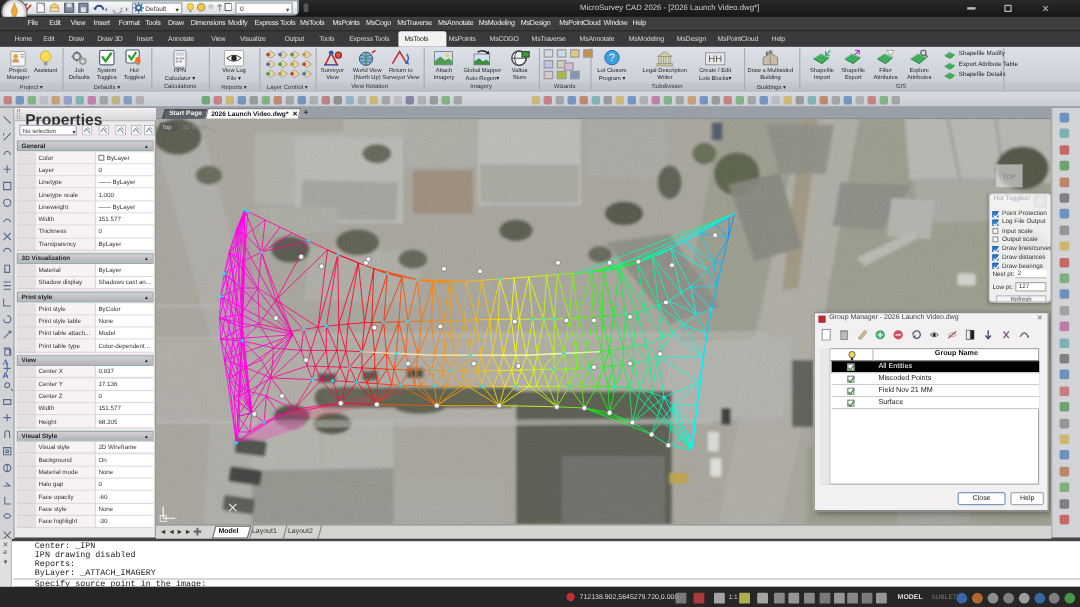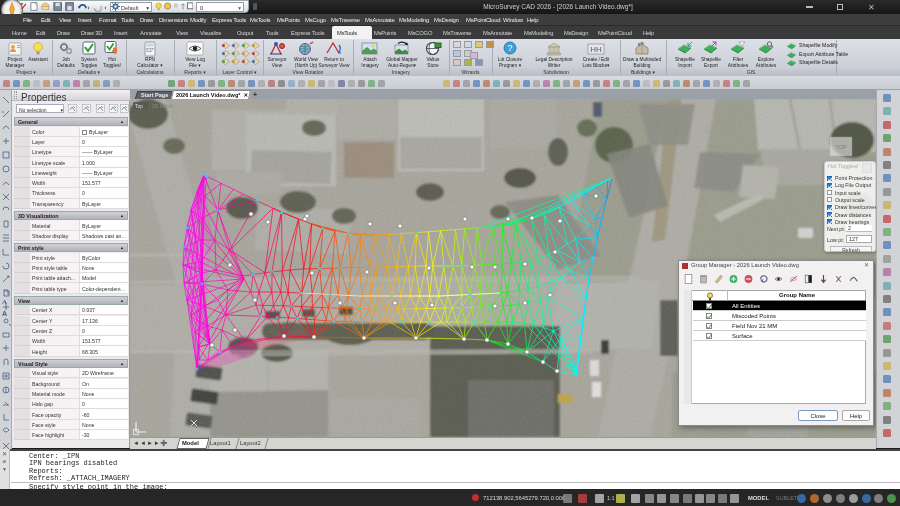--- a/index.html
+++ b/index.html
@@ -491,21 +491,21 @@
     <path d="M2,3 l6,6 m-6,0 l6,-6" stroke="#667" stroke-width="0.9"></path>
     <text x="3" y="22" font-size="7" fill="#667">a</text>
     <path d="M2,30 l6,0 l-3,4 Z" fill="#667"></path>
     <circle cx="5" cy="44" r="3" fill="none" stroke="#667"></circle>
   </svg>
 <div class="abs" style="left:2px;top:298px;font-size:7px;font-weight:bold;color:#3a62a8;font-family:'Liberation Serif',serif">A</div>
 <div class="abs" style="left:2px;top:310px;font-size:7px;font-weight:bold;color:#3a62a8">A</div>
 <div class="abs" style="left:12px;top:90px;width:118px;height:358px;background:#eceaec;border-right:1px solid #999"></div>
 <div class="abs" style="left:12px;top:90px;width:118px;height:11px;background:linear-gradient(#f2f0f2,#d8d5d8);border-bottom:1px solid #bbb"></div>
 <div class="abs" style="left:14px;top:91px;width:3px;height:8px;border-left:1px dotted #999;border-right:1px dotted #999"></div>
-<div class="abs" style="left:21px;top:91.5px;font-size:10px;font-weight:normal;color:#333">Properties</div>
+<div class="abs" style="left:21px;top:91.5px;font-size:13px;font-weight:bold;color:#333">Properties</div>
 <div class="abs" style="left:16px;top:104px;width:48px;height:9px;background:#fff;border:1px solid #aab;font-size:5px;color:#333;padding:1.5px 0 0 2px">No selection <span style="float:right">▾</span></div>
 <svg class="abs" style="left:68px;top:104px" width="9" height="9" viewBox="0 0 9 9">
     <rect x="0.5" y="0.5" width="8" height="8" fill="#f5f5f2" stroke="#99a" stroke-width="0.5"></rect>
     <path d="M2,6 l2,-3 l3,4 M5,2 l2,2" stroke="#5578a0" stroke-width="0.8" fill="none"></path>
   </svg>
 <svg class="abs" style="left:82px;top:104px" width="9" height="9" viewBox="0 0 9 9">
     <rect x="0.5" y="0.5" width="8" height="8" fill="#f5f5f2" stroke="#99a" stroke-width="0.5"></rect>
     <path d="M2,6 l2,-3 l3,4 M5,2 l2,2" stroke="#5578a0" stroke-width="0.8" fill="none"></path>
   </svg>
 <svg class="abs" style="left:96px;top:104px" width="9" height="9" viewBox="0 0 9 9">
@@ -1649,25 +1649,25 @@
 <div class="abs" style="left:240px;top:439.5px;font-size:5.8px;color:#333">Layout2</div>
 <div class="abs" style="left:209px;top:437.5px;width:1px;height:11px;background:#888;transform:skewX(-16deg)"></div>
 <div class="abs" style="left:237px;top:437.5px;width:1px;height:11px;background:#888;transform:skewX(-16deg)"></div>
 <div class="abs" style="left:266px;top:437.5px;width:1px;height:11px;background:#888;transform:skewX(-16deg)"></div>
 <div class="abs" style="left:0;top:449px;width:900px;height:40px;background:#fff;border-top:2px solid #444"></div>
 <div class="abs" style="left:0;top:449px;width:10px;height:40px;background:#e0e0e0;border-right:1px solid #bbb"></div>
 <div class="abs" style="left:2px;top:450px;font-size:6px;color:#555">✕</div>
 <div class="abs" style="left:2.5px;top:458px;font-size:6px;color:#555;font-style:italic">a</div>
 <div class="abs" style="left:2px;top:466px;font-size:5px;color:#555">▼</div>
 <div class="abs" style="left:29px;top:452.0px;font-size:7px;font-family:'Liberation Mono',monospace;color:#222;white-space:pre">Center: _IPN</div>
-<div class="abs" style="left:29px;top:459.3px;font-size:7px;font-family:'Liberation Mono',monospace;color:#222;white-space:pre">IPN bearings disabled</div>
+<div class="abs" style="left:29px;top:459.3px;font-size:7px;font-family:'Liberation Mono',monospace;color:#222;white-space:pre">IPN drawing disabled</div>
 <div class="abs" style="left:29px;top:466.6px;font-size:7px;font-family:'Liberation Mono',monospace;color:#222;white-space:pre">Reports:</div>
-<div class="abs" style="left:29px;top:473.9px;font-size:7px;font-family:'Liberation Mono',monospace;color:#222;white-space:pre">Refresh: _ATTACH_IMAGERY</div>
+<div class="abs" style="left:29px;top:473.9px;font-size:7px;font-family:'Liberation Mono',monospace;color:#222;white-space:pre">ByLayer: _ATTACH_IMAGERY</div>
 <div class="abs" style="left:11px;top:481.8px;width:889px;height:1px;background:#bbb"></div>
-<div class="abs" style="left:29px;top:482.6px;font-size:7px;font-family:'Liberation Mono',monospace;color:#222">Specify style point in the image:</div>
+<div class="abs" style="left:29px;top:482.6px;font-size:7px;font-family:'Liberation Mono',monospace;color:#222">Specify source point in the image:</div>
 <div class="abs" style="left:0;top:489px;width:900px;height:17px;background:#262626"></div>
 <div class="abs" style="left:472px;top:494px;width:7px;height:7px;background:#c03030;border-radius:50%"></div>
 <div class="abs" style="left:483px;top:495px;font-size:5.8px;color:#ddd">712138.902,5645279.720,0.000</div>
 <div class="abs" style="left:563px;top:493.5px;width:9px;height:9px;background:#888;border-radius:1px;opacity:0.85"></div>
 <div class="abs" style="left:578px;top:493.5px;width:9px;height:9px;background:#c04040;border-radius:1px;opacity:0.85"></div>
 <div class="abs" style="left:595px;top:493.5px;width:9px;height:9px;background:#bbb;border-radius:1px;opacity:0.85"></div>
 <div class="abs" style="left:616px;top:493.5px;width:9px;height:9px;background:#c8c858;border-radius:1px;opacity:0.85"></div>
 <div class="abs" style="left:631px;top:493.5px;width:9px;height:9px;background:#bbb;border-radius:1px;opacity:0.85"></div>
 <div class="abs" style="left:645px;top:493.5px;width:9px;height:9px;background:#999;border-radius:1px;opacity:0.85"></div>
 <div class="abs" style="left:657px;top:493.5px;width:9px;height:9px;background:#aaa;border-radius:1px;opacity:0.85"></div>

